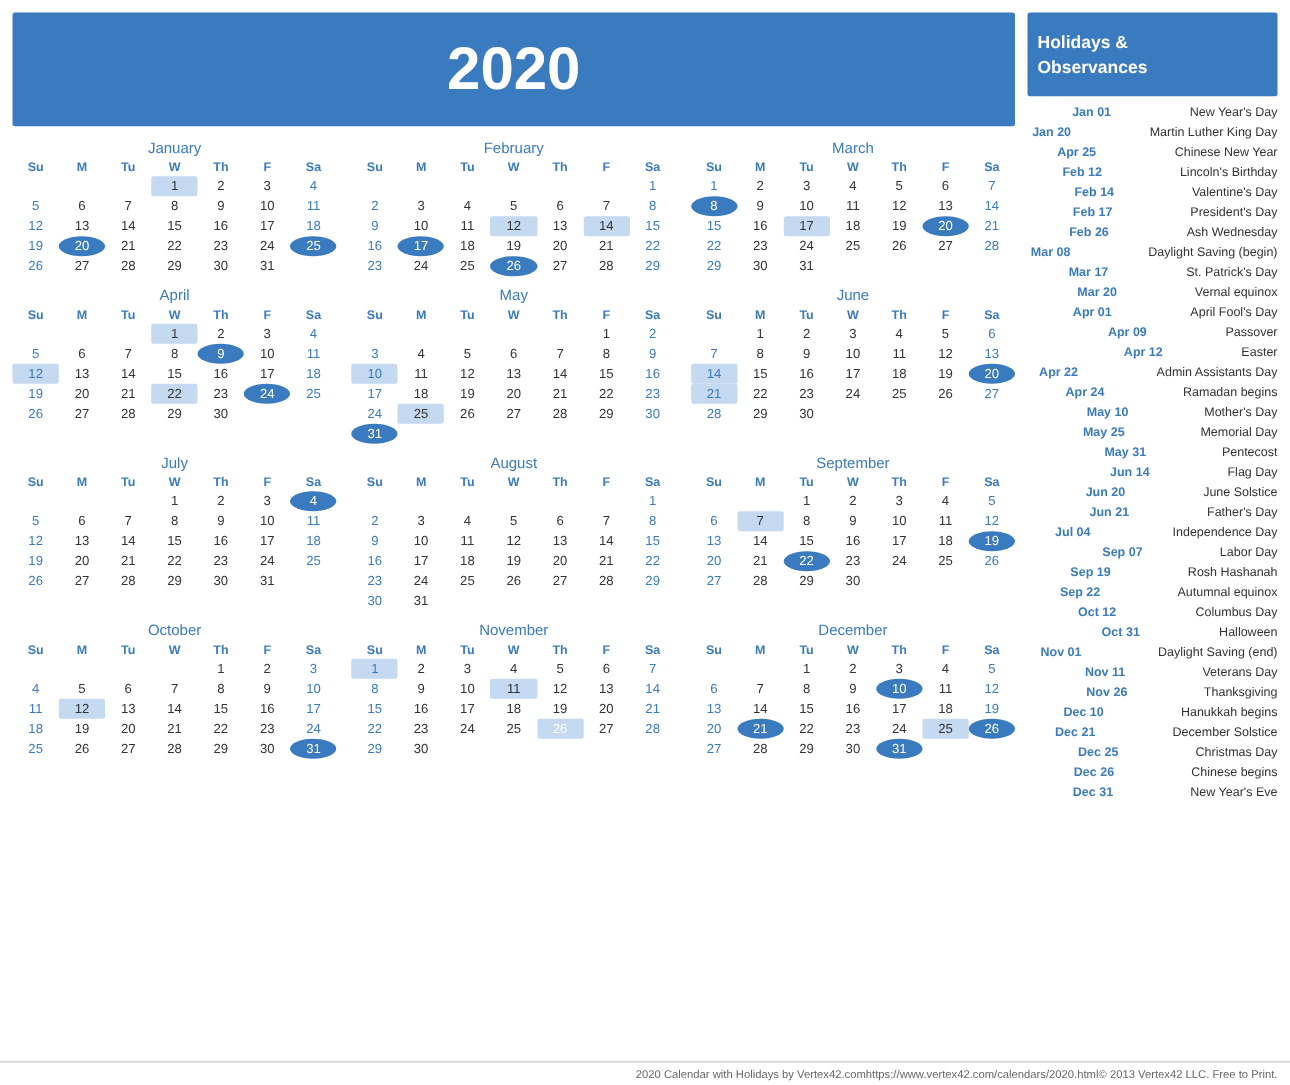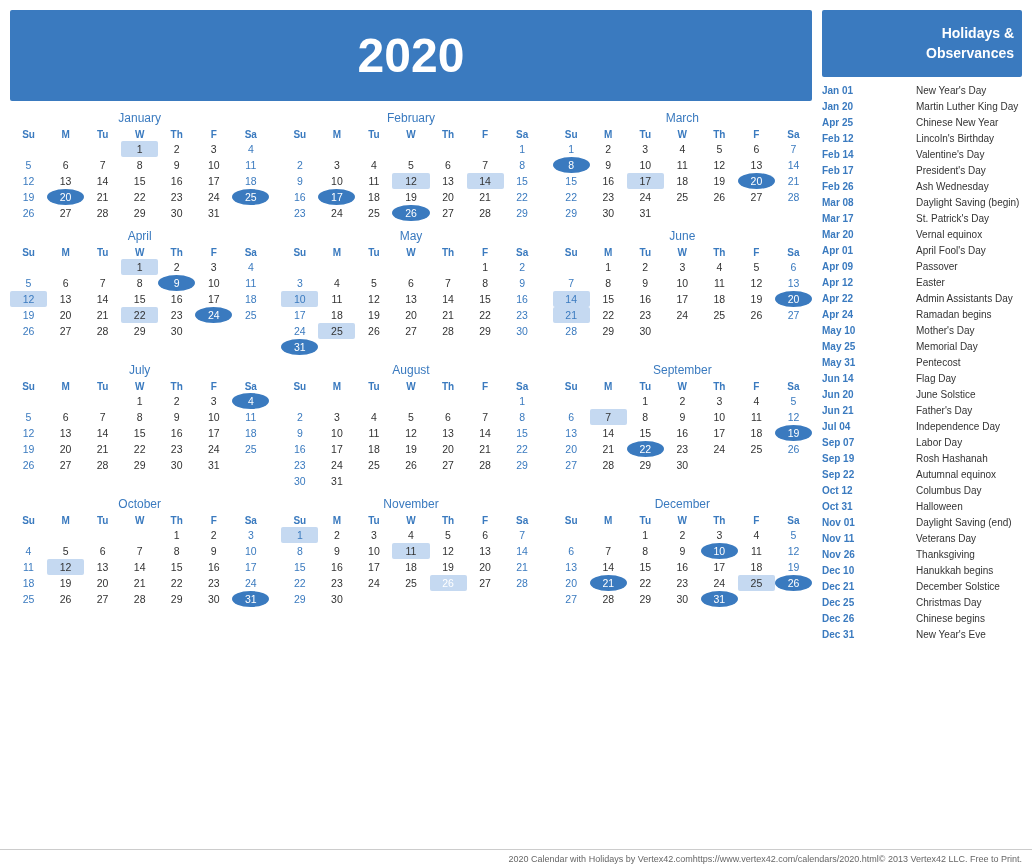--- a/index.html
+++ b/index.html
@@ -79,32 +79,33 @@
       border-radius: 2px;
     }
     .holidays-section {
       width: 200px;
       display: flex;
       flex-direction: column;
     }
     .holidays-header {
       background: #3a7abf;
       color: white;
-      text-align: right;
+      text-align: left;
       font-size: 14px;
       font-weight: bold;
       padding: 14px 8px;
       line-height: 1.4;
       margin-bottom: 6px;
       border-radius: 2px;
     }
     .holiday-list {
       display: flex;
       flex-direction: column;
       gap: 1px;
+      align-items: flex-end;
     }
     .holiday-item {
       display: flex;
       gap: 6px;
       font-size: 10px;
       line-height: 1.5;
     }
     .holiday-date {
       color: #3a7abf;
       font-weight: bold;

